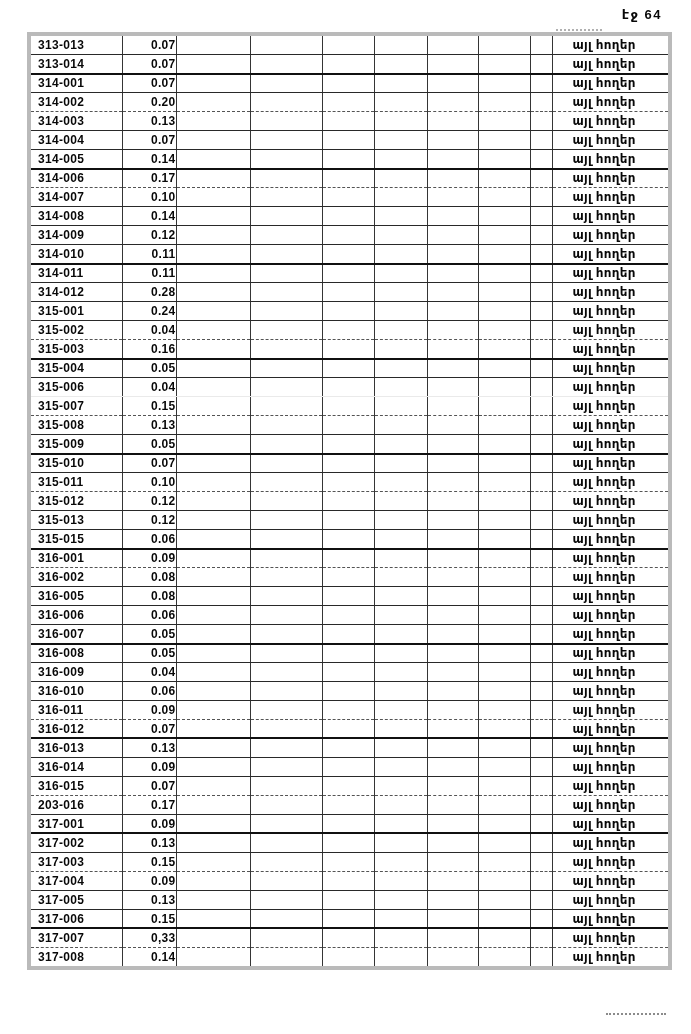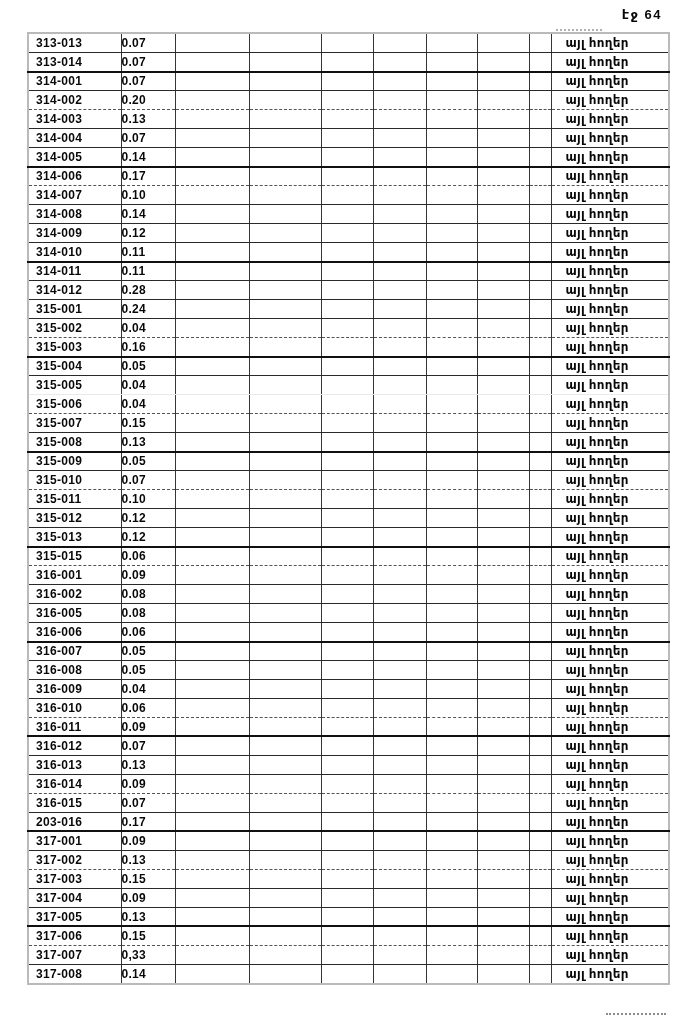--- a/index.html
+++ b/index.html
@@ -22,42 +22,42 @@
     letter-spacing: 1.5px;
     padding-left: 47px;
   }
   table.land-table {
     position: absolute;
     left: 27px;
     top: 32px;
     width: 641px;
     border-collapse: collapse;
     table-layout: fixed;
-    border: 2px solid #fca5a5;
+    border: 4px solid #fca5a5;
   }
   .land-table td {
     height: 17.8px;
     padding: 0;
     font-size: 12px;
     font-weight: bold;
     letter-spacing: 0.3px;
     white-space: nowrap;
     overflow: hidden;
     border-left: 1px solid #383838;
     border-right: 1px solid #383838;
     border-bottom: 1px solid #2c2c2c;
     vertical-align: middle;
   }
   
   .land-table tr:nth-child(4n) td   { border-bottom: 1px dashed #565656; }
   .land-table tr:nth-child(5n+2) td { border-bottom: 2px solid #141414; }
   .land-table tr:nth-child(19) td   { border-bottom: 1px solid #e6e6e6; }
   .land-table td.c-id   { padding-left: 7px; }
-  .land-table td.c-val  { text-align: left; }
-  .land-table td.c-type { padding-left: 14px; }
+  .land-table td.c-val  { text-align: right; }
+  .land-table td.c-type { padding-left: 20px; }
   
   .noise {
     position: absolute;
     border-bottom: 2px dotted #9a9a9a;
     height: 2px;
     opacity: 0.8;
   }
   .noise-top    { left: 556px; top: 27px;  width: 46px; }
   .noise-bottom { left: 606px; top: 1011px; width: 60px; border-bottom-color: #6f6f6f; }
 </style>
@@ -311,32 +311,20 @@
     <td class="c-empty"></td>
     <td class="c-empty"></td>
     <td class="c-empty"></td>
     <td class="c-empty"></td>
     <td class="c-empty"></td>
     <td class="c-empty"></td>
     <td class="c-empty"></td>
     <td class="c-type">այլ հողեր</td>
   </tr>
 
-  <tr>
-    <td class="c-id">315-005</td>
-    <td class="c-val">0.04</td>
-    <td class="c-empty"></td>
-    <td class="c-empty"></td>
-    <td class="c-empty"></td>
-    <td class="c-empty"></td>
-    <td class="c-empty"></td>
-    <td class="c-empty"></td>
-    <td class="c-empty"></td>
-    <td class="c-type">այլ հողեր</td>
-  </tr>
 
   <tr>
     <td class="c-id">315-006</td>
     <td class="c-val">0.04</td>
     <td class="c-empty"></td>
     <td class="c-empty"></td>
     <td class="c-empty"></td>
     <td class="c-empty"></td>
     <td class="c-empty"></td>
     <td class="c-empty"></td>

